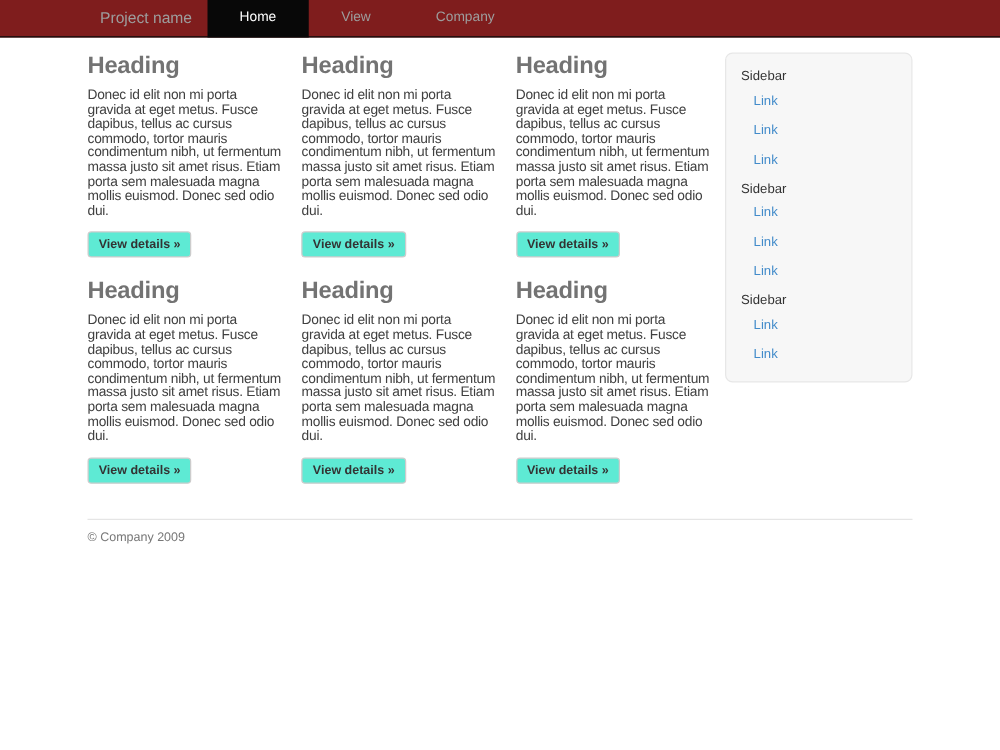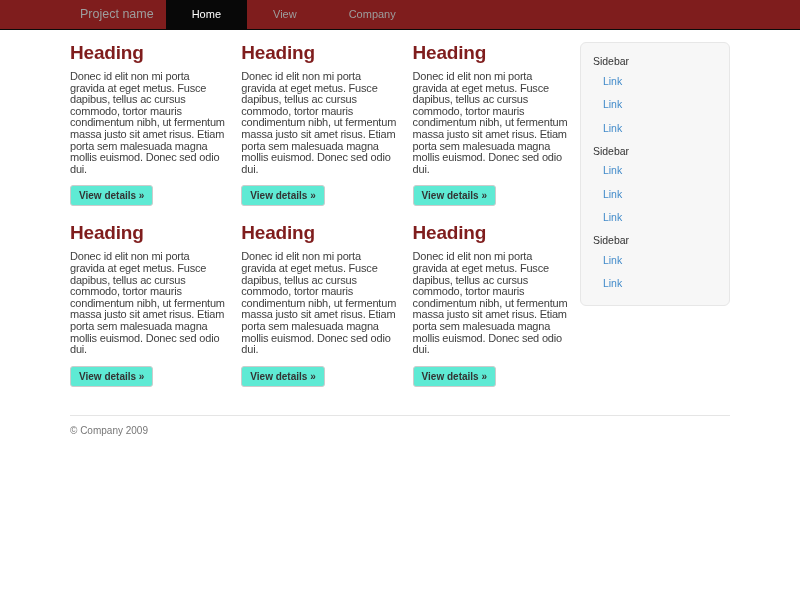--- a/index.html
+++ b/index.html
@@ -50,21 +50,21 @@
   .jumbotron p {
     margin: 0; font-size: 12px; line-height: 15.5px;
     letter-spacing: -0.1px; color: #4a4a4a; max-width: 426px;
   }
 
   
   .cards-row { display: flex; gap: 16px; margin-bottom: 16px; }
   .card { width: 155.3px; }
   .card h2 {
     margin: 0 0 7px; font-size: 19px; font-weight: bold;
-    color: #7f1d1d; letter-spacing: -0.2px;
+    color: #737373; letter-spacing: -0.2px;
   }
   .card p {
     margin: 0 0 10px; font-size: 11px; line-height: 11.6px;
     letter-spacing: -0.2px; color: #404040;
   }
   .btn {
     display: inline-block; background: #5eead4;
     border: 1px solid #cccccc; border-radius: 3px;
     padding: 4px 8px; font-size: 10px; font-weight: bold;
     color: #333; text-decoration: none; cursor: pointer;

